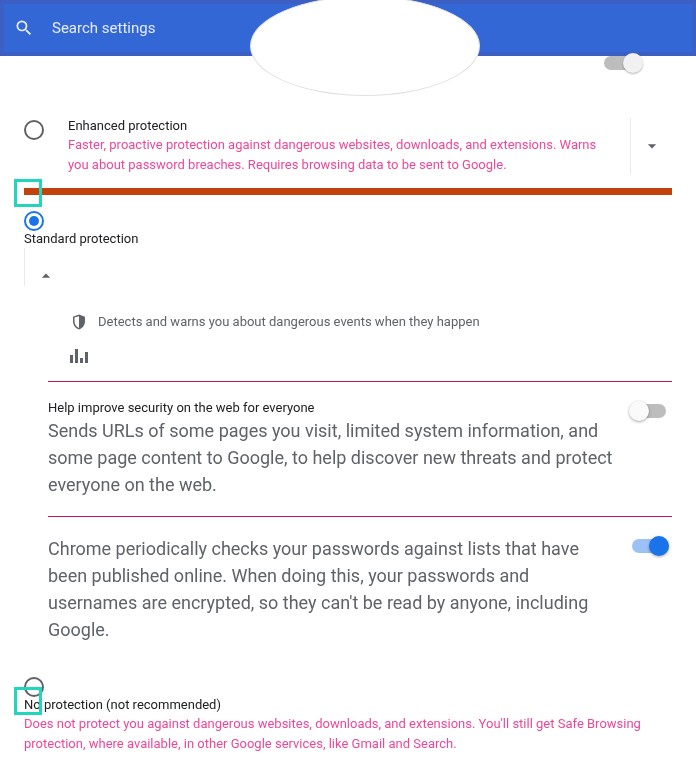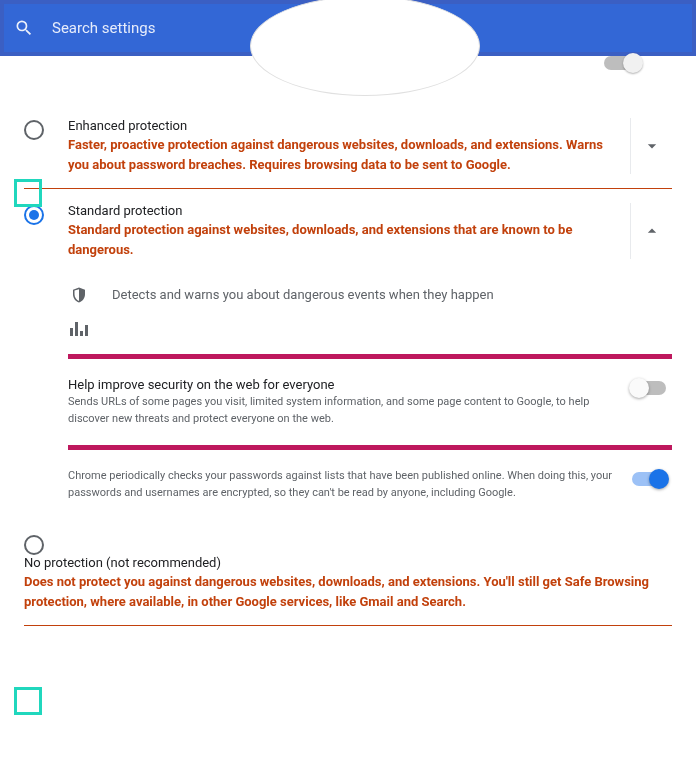--- a/index.html
+++ b/index.html
@@ -26,42 +26,42 @@
   .topbar input::placeholder { color: #e6ecfb; }
 
   .sheet { margin: 0 16px; background:#fff; }
   .peek { height: 40px; position: relative; border-bottom: 1px solid transparent;}
   .peek .arc { position:absolute; left:234px; top:-60px; width:230px; height:100px; border-radius:50%; border:1px solid #e0e0e0; background:#fff;}
   .peek .knob { position:absolute; right:40px; top:0; width:36px; height:14px; border-radius:7px; background:#bdbdbd;}
   .peek .knob::after{content:"";position:absolute;right:-3px;top:-3px;width:20px;height:20px;border-radius:50%;background:#f1f1f1;box-shadow:0 1px 2px rgba(0,0,0,.3);}
 
   .content { padding: 8px 8px 40px 8px; font-size: 13px; color:#5f6368;}
   .section-title { color:#202124; font-size:13px; font-weight:500; padding: 34px 0 18px 0;}
-  .option { display:flex; padding: 14px 0; border-bottom:1px solid #c2410c; }
+  .option { display:flex; padding: 14px 0; border-bottom:7px solid #c2410c; }
   .option:last-child{border-bottom:none;}
   .radio-col { width: 44px; display:flex; justify-content:flex-start; padding-top:2px;}
   .body-col { flex:1; padding-right:10px;}
   .chev-col { width:42px; display:flex; align-items:flex-start; justify-content:center; padding-top:18px; border-left:1px solid #e8eaed;}
   .opt-title { color:#202124; font-size:13px; margin-bottom:2px;}
-  .opt-desc { color:#c2410c; font-size:13px; line-height:1.5;font-weight:bold;}
+  .opt-desc { color:#ec4899; font-size:13px; line-height:1.5;}
 
   .radio { width:20px; height:20px; border:2px solid #5f6368; border-radius:50%; background:#fff; position:relative;}
   .radio.selected { border-color:#1a73e8;}
   .radio.selected::after{content:"";position:absolute;left:3px;top:3px;right:3px;bottom:3px;border-radius:50%;background:#1a73e8;}
 
   .highlight-box { position:absolute; border:3px solid #20d7bd; }
 
-  .detail { display:flex; gap:22px; padding: 12px 0 4px 44px; }
+  .detail { display:flex; gap:8px; padding: 12px 0 4px 44px; }
   .detail .dicon { width:22px; display:flex; justify-content:center; padding-top:1px; }
   .detail .dtext { flex:1; color:#5f6368; font-size:13px; line-height:1.55; padding-right:24px;}
 
-  .subopt { display:flex; padding: 18px 0; border-top:5px solid #be185d; margin-left:44px;}
+  .subopt { display:flex; padding: 18px 0; border-top:1px solid #be185d; margin-left:24px;}
   .subopt .stext { flex:1; padding-right:18px;}
   .subopt .stitle { color:#202124; font-size:13px; margin-bottom:2px;}
-  .subopt .sdesc { color:#5f6368; font-size:11px; line-height:1.5;}
+  .subopt .sdesc { color:#5f6368; font-size:18px; line-height:1.5;}
   .toggle { width:34px; height:14px; border-radius:7px; position:relative; margin-top:4px; margin-right:6px;}
   .toggle.off { background:#bdbdbd;}
   .toggle.off::after{content:"";position:absolute;left:-3px;top:-3px;width:20px;height:20px;border-radius:50%;background:#fafafa;box-shadow:0 1px 3px rgba(0,0,0,.35);}
   .toggle.on { background:#9cc1f6;}
   .toggle.on::after{content:"";position:absolute;right:-3px;top:-3px;width:20px;height:20px;border-radius:50%;background:#1a73e8;box-shadow:0 1px 3px rgba(0,0,0,.35);}
 
   .chev { width:20px; height:20px; fill:#5f6368;}
   .shield { width:18px; height:18px; fill:#5f6368;}
   .bars { display:flex; gap:2px; align-items:flex-end; height:14px;}
   .bars span{width:3px;background:#5f6368;display:block;}
@@ -92,27 +92,26 @@
         <div class="opt-title">Enhanced protection</div>
         <div class="opt-desc">Faster, proactive protection against dangerous websites, downloads, and extensions. Warns you about password breaches. Requires browsing data to be sent to Google.</div>
       </div>
       <div class="chev-col">
         <svg class="chev" viewBox="0 0 24 24">
             <path d="M7 10l5 5 5-5z"></path>
           </svg>
       </div>
     </div>
 
-    <div class="option" style="border-bottom:none;">
+    <div class="option" style="border-bottom:none;flex-direction:column;">
       <div class="radio-col">
           <div class="radio selected"></div>
         </div>
       <div class="body-col">
         <div class="opt-title">Standard protection</div>
-        <div class="opt-desc">Standard protection against websites, downloads, and extensions that are known to be dangerous.</div>
       </div>
       <div class="chev-col">
         <svg class="chev" viewBox="0 0 24 24">
             <path d="M7 14l5-5 5 5z"></path>
           </svg>
       </div>
     </div>
 
     <div class="detail">
       <div class="dicon">

